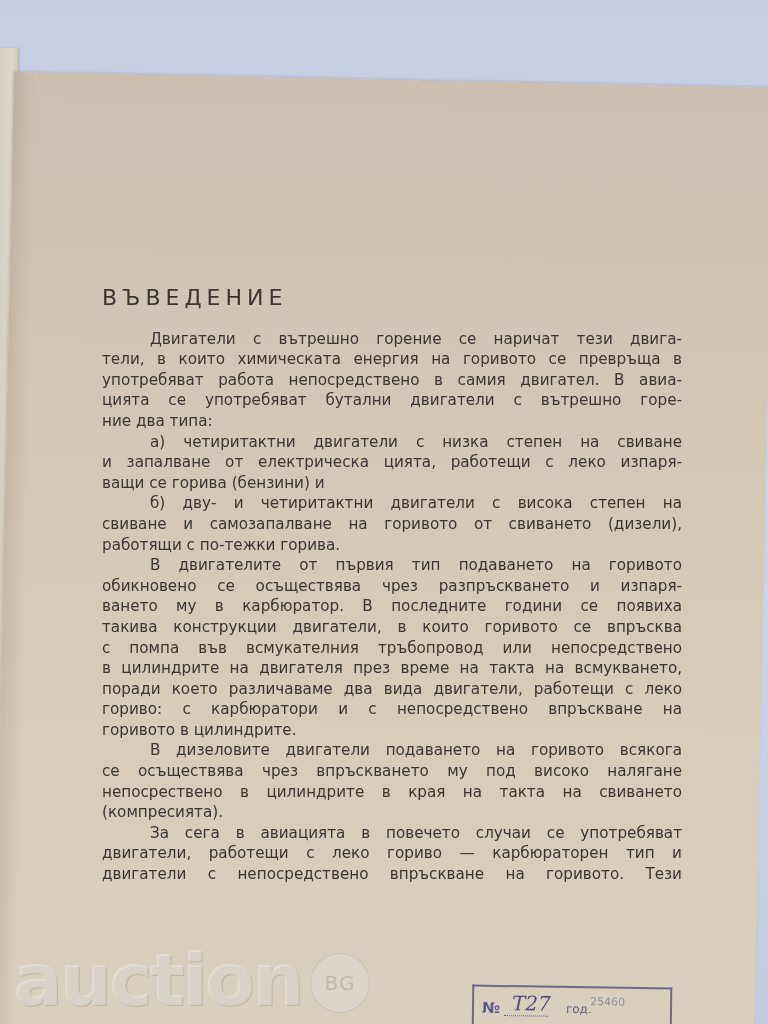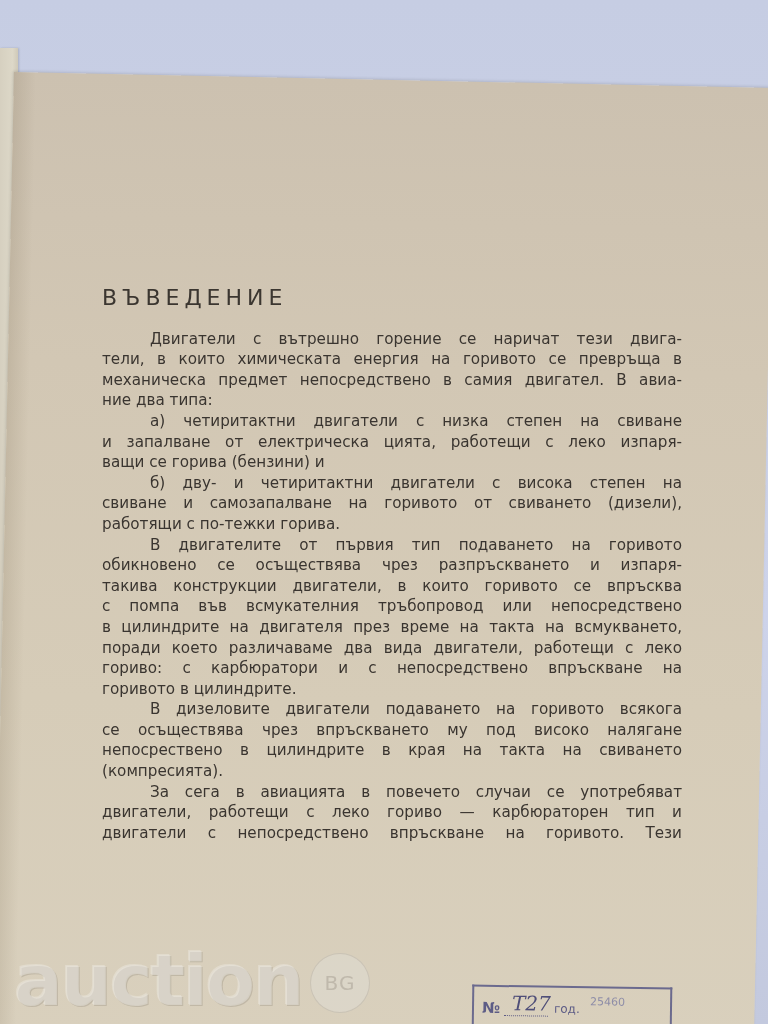--- a/index.html
+++ b/index.html
@@ -128,21 +128,21 @@
       position: absolute;
       left: 38px;
       top: 4px;
       font-size: 20px;
       font-style: italic;
       font-family: "DejaVu Serif", serif;
       color: #4f4e78;
     }
     .stamp-god {
       position: absolute;
-      left: 80px;
+      left: 92px;
       top: 14px;
       font-size: 12px;
     }
     .stamp-code {
       position: absolute;
       left: 116px;
       top: 7px;
       font-size: 11px;
       color: #8f8ea8;
     }
@@ -163,39 +163,41 @@
 <div class="page">
   <div class="page-inner-shadow"></div>
 </div>
 
 <div class="content">
   <h1 class="title">ВЪВЕДЕНИЕ</h1>
 
   <div class="para" style="text-indent:0">
     <span class="line indent">Двигатели с вътрешно горение се наричат тези двига-</span>
     <span class="line">тели, в които химическата енергия на горивото се превръща в</span>
-    <span class="line">механическа предмет непосредствено в самия двигател. В авиа-</span>
+    <span class="line">употребяват работа непосредствено в самия двигател. В авиа-</span>
+    <span class="line">цията се употребяват бутални двигатели с вътрешно горе-</span>
     <span class="line last">ние два типа:</span>
   </div>
 
   <div class="para" style="text-indent:0">
     <span class="line indent">а) четиритактни двигатели с низка степен на свиване</span>
     <span class="line">и запалване от електрическа цията, работещи с леко изпаря-</span>
     <span class="line last">ващи се горива (бензини) и</span>
   </div>
 
   <div class="para" style="text-indent:0">
     <span class="line indent">б) дву- и четиритактни двигатели с висока степен на</span>
     <span class="line">свиване и самозапалване на горивото от свиването (дизели),</span>
     <span class="line last">работящи с по-тежки горива.</span>
   </div>
 
   <div class="para" style="text-indent:0">
     <span class="line indent">В двигателите от първия тип подаването на горивото</span>
     <span class="line">обикновено се осъществява чрез разпръскването и изпаря-</span>
+    <span class="line">ването му в карбюратор. В последните години се появиха</span>
     <span class="line">такива конструкции двигатели, в които горивото се впръсква</span>
     <span class="line">с помпа във всмукателния тръбопровод или непосредствено</span>
     <span class="line">в цилиндрите на двигателя през време на такта на всмукването,</span>
     <span class="line">поради което различаваме два вида двигатели, работещи с леко</span>
     <span class="line">гориво: с карбюратори и с непосредствено впръскване на</span>
     <span class="line last">горивото в цилиндрите.</span>
   </div>
 
   <div class="para" style="text-indent:0">
     <span class="line indent">В дизеловите двигатели подаването на горивото всякога</span>

